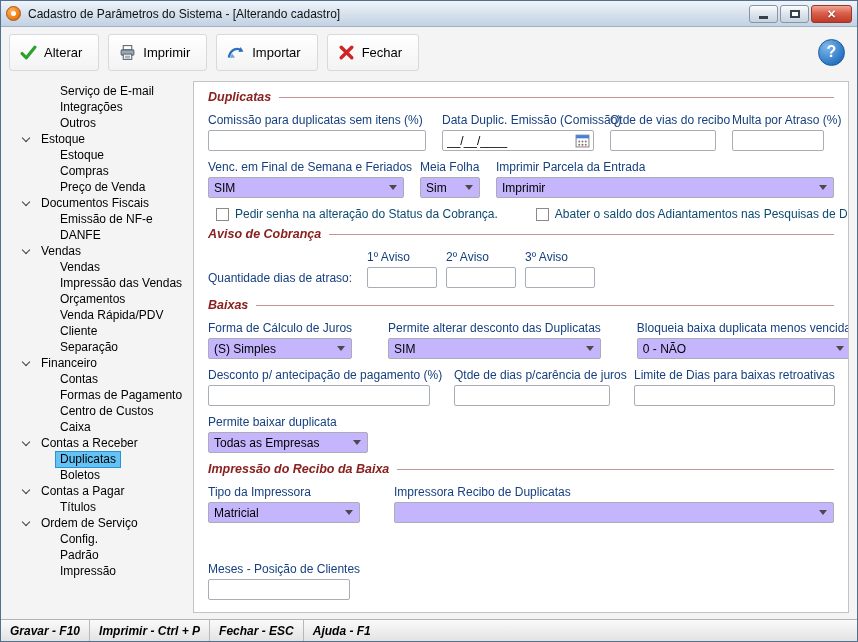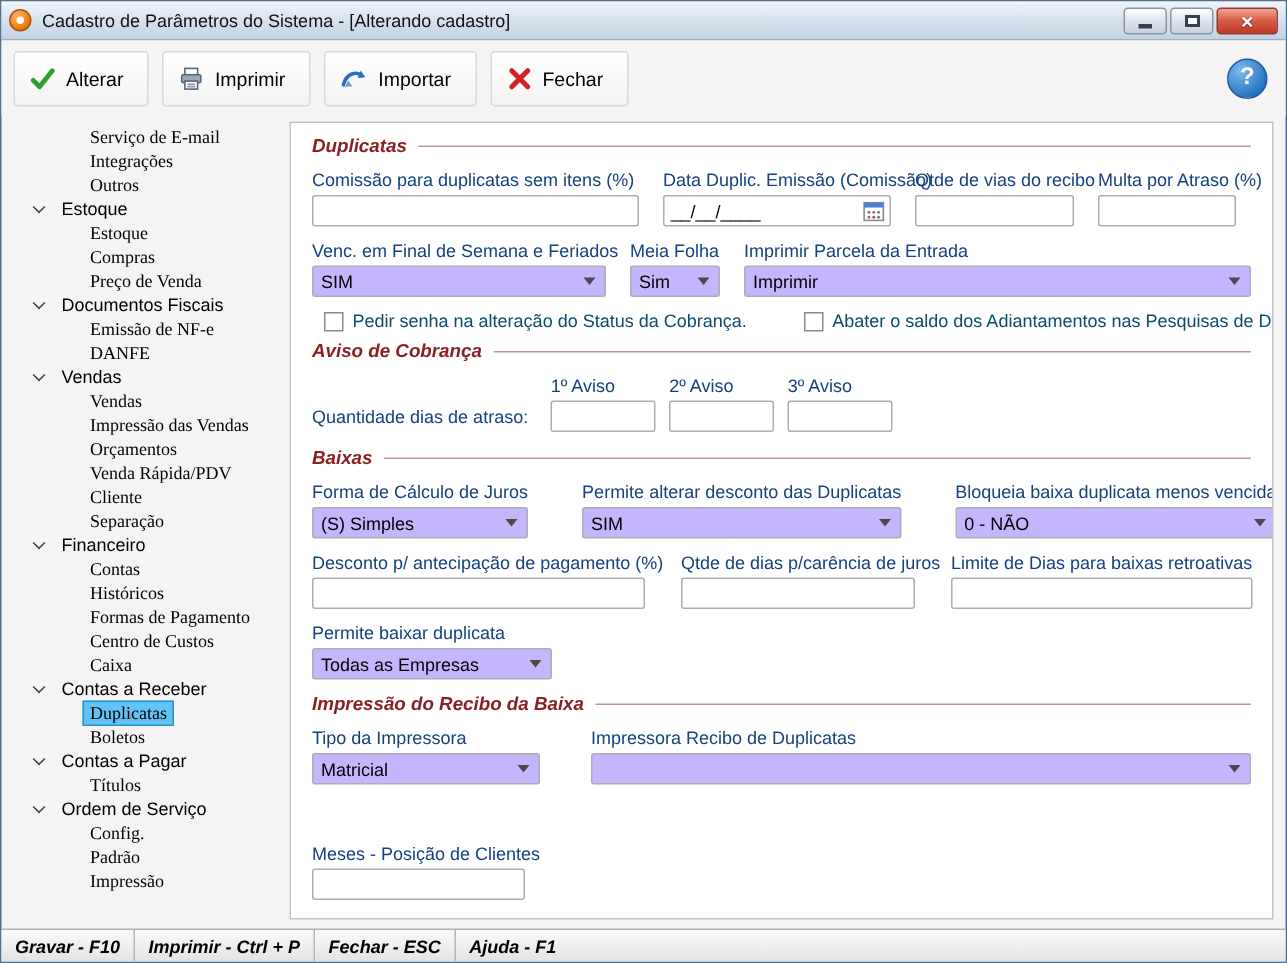--- a/index.html
+++ b/index.html
@@ -72,21 +72,21 @@
     color: #fff; font-weight: bold; font-size: 16px;
     display: flex; align-items: center; justify-content: center;
     cursor: default;
   }
   
   .content { flex: 1; display: flex; padding: 4px 8px 6px 6px; gap: 6px; min-height: 0; }
   
   .tree { width: 180px; flex: 0 0 180px; overflow: hidden; padding-top: 2px; }
   .titem { display: flex; align-items: center; height: 16px; cursor: default; white-space: nowrap; }
   .titem.parent { padding-left: 16px; }
-  .titem.child  { padding-left: 48px; font-family: Liberation Serif, serif; }
+  .titem.child  { padding-left: 48px; }
   .chev {
     width: 6px; height: 6px; margin: -3px 7px 0 0;
     border-right: 1.7px solid #3c3c3c; border-bottom: 1.7px solid #3c3c3c;
     transform: rotate(45deg); flex: 0 0 auto;
   }
   .tlabel { padding: 0 4px; line-height: 15px; border: 1px solid transparent; }
   .titem.selected .tlabel { background: #63c3f5; border-color: #2a93cf; }
   
   .main {
     flex: 1; background: #fff; border: 1px solid #c3c3c3;
@@ -257,23 +257,20 @@
           <span class="tlabel">Separação</span>
         </div>
         <div class="titem parent">
           <span class="chev"></span>
           <span class="tlabel">Financeiro</span>
         </div>
         <div class="titem child">
           <span class="tlabel">Contas</span>
         </div>
         <div class="titem child">
-          <span class="tlabel">Históricos</span>
-        </div>
-        <div class="titem child">
           <span class="tlabel">Formas de Pagamento</span>
         </div>
         <div class="titem child">
           <span class="tlabel">Centro de Custos</span>
         </div>
         <div class="titem child">
           <span class="tlabel">Caixa</span>
         </div>
         <div class="titem parent">
           <span class="chev"></span>

